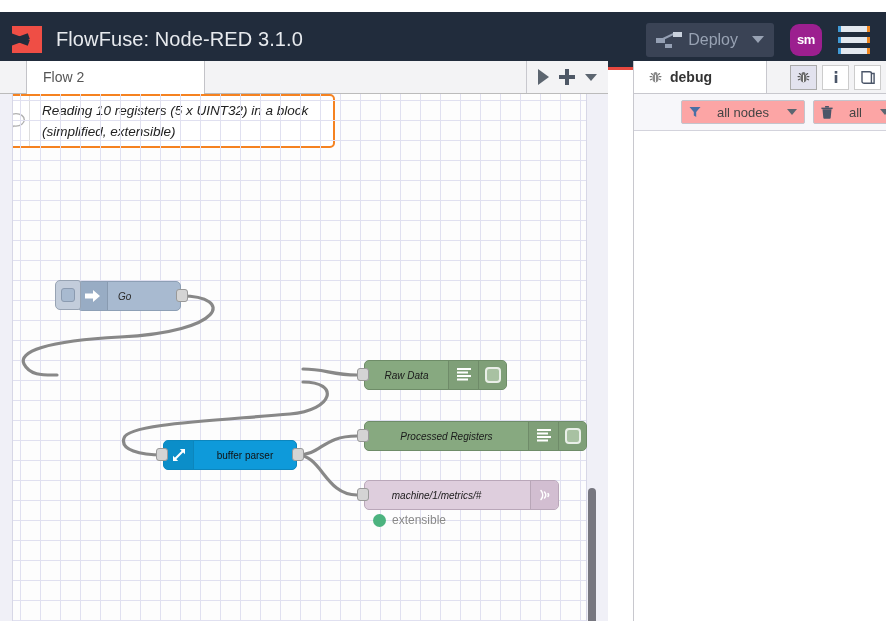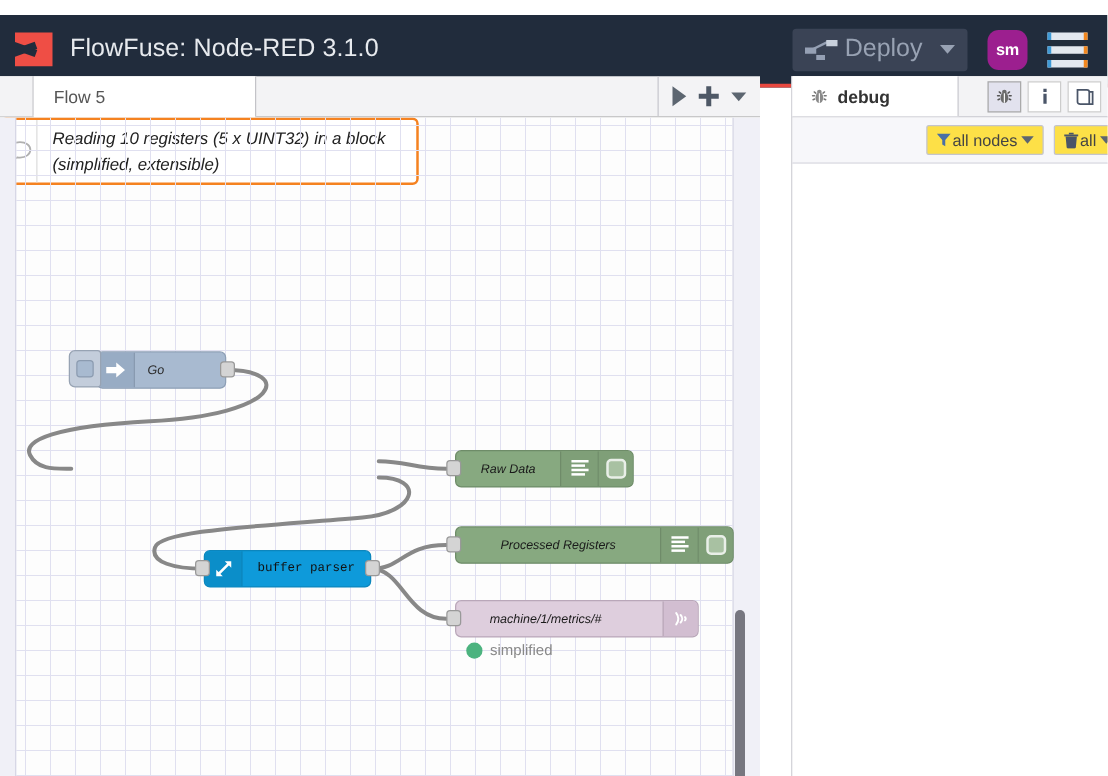--- a/index.html
+++ b/index.html
@@ -42,21 +42,21 @@
     background: #3a4355; border-radius: 3px;
     padding: 0 4px 0 10px; cursor: default;
   }
   #deploy-icon { width: 26px; height: 18px; position: relative; margin-right: 6px; }
   #deploy-icon .dl { position: absolute; background: #95a0b4; }
   #deploy-icon .b1 { width: 9px; height: 5px; left: 0; top: 7px; }
   #deploy-icon .b2 { width: 9px; height: 5px; left: 17px; top: 1px; background:#c9d1dd; }
   #deploy-icon .b3 { width: 7px; height: 4px; left: 9px; top: 13px; }
   #deploy-icon .ln { position: absolute; left: 7px; top: 7px; width: 13px; height: 2px;
                      background: #95a0b4; transform: rotate(-26deg); transform-origin: left center; }
-  #deploy-label { color: #98a2b3; font-size: 20px; }
+  #deploy-label { color: #98a2b3; font-size: 16px; }
   #deploy-caret {
     margin-left: 14px; margin-right: 6px;
     width: 0; height: 0; border-left: 6px solid transparent;
     border-right: 6px solid transparent; border-top: 7px solid #98a2b3;
   }
   #avatar {
     width: 32px; height: 32px; border-radius: 9px; background: #9c1f8f;
     color: #fff; font-size: 13px; font-weight: bold;
     display: flex; align-items: center; justify-content: center;
     letter-spacing: -.3px;
@@ -235,22 +235,22 @@
   #sb-caret {
     width:0; height:0; border-left:6px solid transparent; border-right:6px solid transparent;
     border-top:7px solid #5c6570; margin-left:4px; cursor:default;
   }
   #sb-filters {
     height:37px; background:#f7f7fa; border-bottom:1px solid #d3d3dc;
     display:flex; align-items:center; justify-content:flex-end; gap:8px;
     padding-right: 12px;
   }
   .filt-btn {
-    height:24px; border:1px solid #c4c4cc; background:#fde047; border-radius:2px;
-    display:flex; align-items:center; gap:1px; padding:0 7px;
+    height:24px; border:1px solid #c4c4cc; background:#fca5a5; border-radius:2px;
+    display:flex; align-items:center; gap:16px; padding:0 7px;
     font-size:13px; color:#444; cursor:default;
   }
   .filt-caret {
     width:0;height:0;border-left:5px solid transparent;border-right:5px solid transparent;
     border-top:6px solid #5c6570; margin-left:2px;
   }
   #sb-content { height: 490px; background:#fff; }
 
   svg.ic { display:block; }
 </style>
@@ -279,21 +279,21 @@
         <span class="bar"></span>
           <span class="bar"></span>
           <span class="bar"></span>
       </div>
     </div>
   </div>
 
   <div id="tabbar">
     <div id="tab-spacer"></div>
     <div id="tab-flow1">
-      <span>Flow 5</span>
+      <span>Flow 2</span>
     </div>
     <div id="tab-rest"></div>
     <div id="tab-tools">
       <span id="tab-play" class="tool-ico"></span>
       <span id="tab-plus" class="tool-ico"></span>
       <span id="tab-caret" class="tool-ico"></span>
     </div>
   </div>
 
   <div id="canvas-wrap">
@@ -394,25 +394,25 @@
               <path d="M4 4.5a7 7 0 0 1 0 9"></path>
                 <path d="M7.5 6a4.3 4.3 0 0 1 0 6"></path>
               <path d="M11 7.7a1.8 1.8 0 0 1 0 2.6"></path>
             </g>
           </svg>
         </div>
       </div>
       <span class="port in" style="top:8px;"></span>
       <div class="status">
         <span class="dot-fill"></span>
-        <span>simplified</span>
-      </div>
-    </div>
-
-    <div class="node" id="node-buffer" style="left:163px; top:346px; width:134px;font-family:Liberation Mono, monospace;">
+        <span>extensible</span>
+      </div>
+    </div>
+
+    <div class="node" id="node-buffer" style="left:163px; top:346px; width:134px;">
       <div class="node-body">
         <div class="node-icon-box">
           <svg class="ic" width="18" height="18" viewBox="0 0 18 18">
             <g stroke="#fff" stroke-width="2.1" stroke-linecap="round" fill="none">
               <path d="M4.5 13.5 13.5 4.5"></path>
             </g>
             <path d="M15 3v5.2L9.8 3z" fill="#fff"></path>
             <path d="M3 15v-5.2L8.2 15z" fill="#fff"></path>
           </svg>
         </div>

